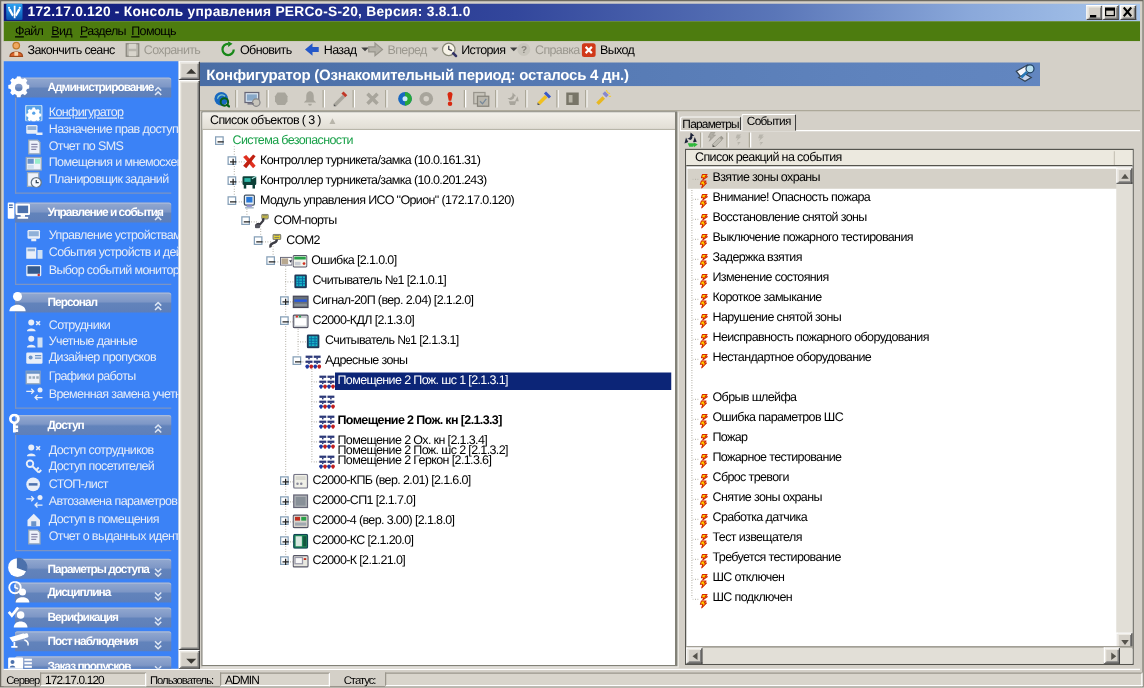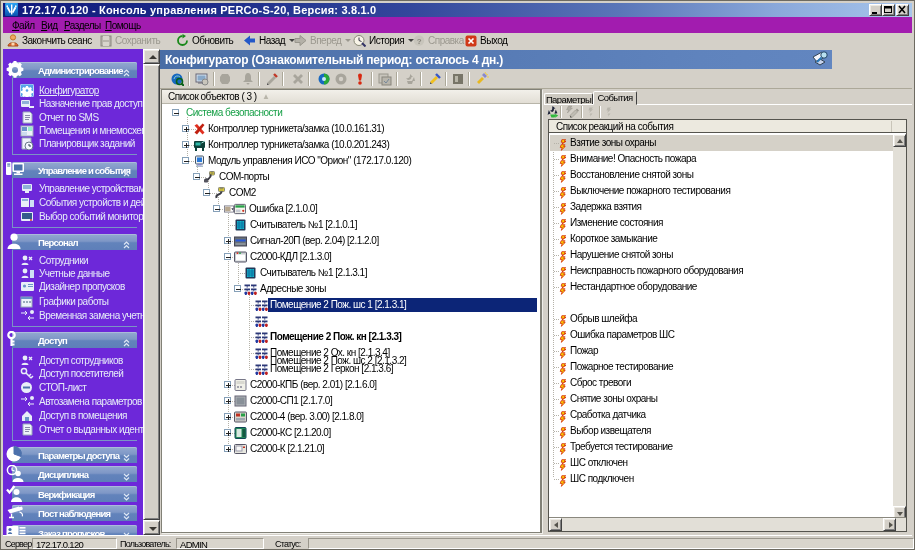--- a/index.html
+++ b/index.html
@@ -3,35 +3,35 @@
 *{margin:0;padding:0;box-sizing:border-box}
 html,body{width:915px;height:550px;overflow:hidden}
 body{font-family:"Liberation Sans",sans-serif;font-size:10px;letter-spacing:-0.5px;background:#d4d0c8;position:relative}
 
 .frame{position:absolute;inset:0;border:1px solid #6d6a61;background:#d4d0c8}
 .titlebar{position:absolute;left:3px;top:3px;right:3px;height:14px;background:linear-gradient(90deg,#101a7c 0%,#1c2b88 22%,#33479c 45%,#5a76b8 68%,#8aa8da 85%,#a8c6ec 100%);color:#fff;font-weight:bold;font-size:11px;letter-spacing:-0.2px;line-height:14px;white-space:nowrap}
 .appico{position:absolute;left:2px;top:0px;width:13px;height:13px;background:linear-gradient(180deg,#2aa2f2,#0a52b0);border-radius:1px}
 .appico svg{position:absolute;left:0;top:0}
 .ttext{position:absolute;left:19px;top:0px;letter-spacing:.2px}
 .wbtn{position:absolute;top:1px;width:13px;height:12px;background:#d4d0c8;border:1px solid;border-color:#fff #404040 #404040 #fff;box-shadow:inset 1px 1px 0 #ece9e2,inset -1px -1px 0 #808080;font-size:9px;text-align:center;line-height:10px;color:#000}
-.menubar{position:absolute;left:3px;top:17px;right:3px;height:16px;background:#a21caf}
+.menubar{position:absolute;left:3px;top:17px;right:3px;height:16px;background:#4d7c0f}
 .mitem{position:absolute;top:3px;color:#000}
 .mitem u{text-decoration:underline}
 .toolbar{position:absolute;left:3px;top:33px;right:3px;height:16px;background:#d4d0c8}
 .titem{position:absolute;top:0;height:16px;line-height:15px;color:#000;white-space:nowrap}
 .titem.dis{color:#9b988f}
 .titem svg{vertical-align:-3px;margin-right:3px}
 .darr{display:inline-block;width:0;height:0;border-left:3px solid transparent;border-right:3px solid transparent;border-top:3px solid #404040;margin-left:4px;vertical-align:2px}
 .titem.dis .darr{border-top-color:#9b988f}
 
 .statusbar{position:absolute;left:3px;right:3px;bottom:1px;height:14px;background:#d4d0c8;border-top:1px solid #fff;box-shadow:0 -2px 0 #d4d0c8;letter-spacing:-0.7px;font-size:9.5px}
 .sfield{position:absolute;top:2px;height:11px;background:#d9d5cc;border:1px solid;border-color:#9a968c #fff #fff #9a968c;line-height:11px;padding-left:3px;color:#000;font-size:9.5px}
 .slabel{position:absolute;top:3px;color:#000;font-size:9px;letter-spacing:-0.8px}
 
-.nav{position:absolute;left:3px;top:49px;width:140px;height:486px;background:#6d28d9;overflow:hidden}
+.nav{position:absolute;left:3px;top:49px;width:140px;height:486px;background:#3b82f6;overflow:hidden}
 .nhead{position:absolute;left:9px;width:125px;height:16px;border-radius:2px 2px 0 0;background:linear-gradient(180deg,#93a9d0 0%,#7e97c6 45%,#6283bb 55%,#5e7fb9 100%);box-shadow:inset 0 1px 0 #aabbd9;color:#fff;line-height:16px}
 .nhead .nt{position:absolute;left:26px;top:1px;font-weight:bold;font-size:9.5px;letter-spacing:-0.8px;white-space:nowrap}
 .nhead .chev{position:absolute;right:7px;top:2px;color:#dce4f2;font-size:9px}
 .nbody{position:absolute;left:9px;width:125px;border-left:1px solid #7b94c4;border-bottom:1px solid #7b94c4}
 .nitem{position:absolute;left:17px;color:#e6ecf8;white-space:nowrap;line-height:14px}
 .nitem .nic{display:inline-block;width:15px;height:13px;vertical-align:-3px;margin-right:5px}
 .bigico{position:absolute;left:3px;width:22px;height:20px}
 
 .nscroll{position:absolute;left:143px;top:49px;width:17px;height:486px;background:#ece9e2}
 .sbtn{position:absolute;background:#d4d0c8;border:1px solid;border-color:#fff #404040 #404040 #fff;box-shadow:inset 1px 1px 0 #ece9e2,inset -1px -1px 0 #808080}
@@ -1074,21 +1074,21 @@
 <div class="lrow" style="top:303px;width:344px">
       <div class="hguide" style="left:4px;top:8px;width:5px"></div>
       <span style="position:absolute;left:9px;top:2px">
         <svg class="bolt" width="10" height="13" viewBox="0 0 10 13">
           <g stroke="#d42800" stroke-width="0.9" fill="#ffd800" stroke-linejoin="round">
             <path d="M3.2 0.6 L7.4 0.6 L5.6 2.4 L7.8 2.4 L3.4 5.4 L4.8 3.4 L2.4 3.4 Z"></path>
             <path d="M2.4 6.2 L6.6 6.2 L4.8 8 L7 8 L2.6 12.4 L3.6 9.2 L1.4 9.2 Z"></path>
           </g>
         </svg>
       </span>
-      <span style="position:absolute;left:20px">Выбор извещателя</span>
+      <span style="position:absolute;left:20px">Тест извещателя</span>
     </div>
 <div class="lrow" style="top:319px;width:344px">
       <div class="hguide" style="left:4px;top:8px;width:5px"></div>
       <span style="position:absolute;left:9px;top:2px">
         <svg class="bolt" width="10" height="13" viewBox="0 0 10 13">
           <g stroke="#d42800" stroke-width="0.9" fill="#ffd800" stroke-linejoin="round">
             <path d="M3.2 0.6 L7.4 0.6 L5.6 2.4 L7.8 2.4 L3.4 5.4 L4.8 3.4 L2.4 3.4 Z"></path>
             <path d="M2.4 6.2 L6.6 6.2 L4.8 8 L7 8 L2.6 12.4 L3.6 9.2 L1.4 9.2 Z"></path>
           </g>
         </svg>

